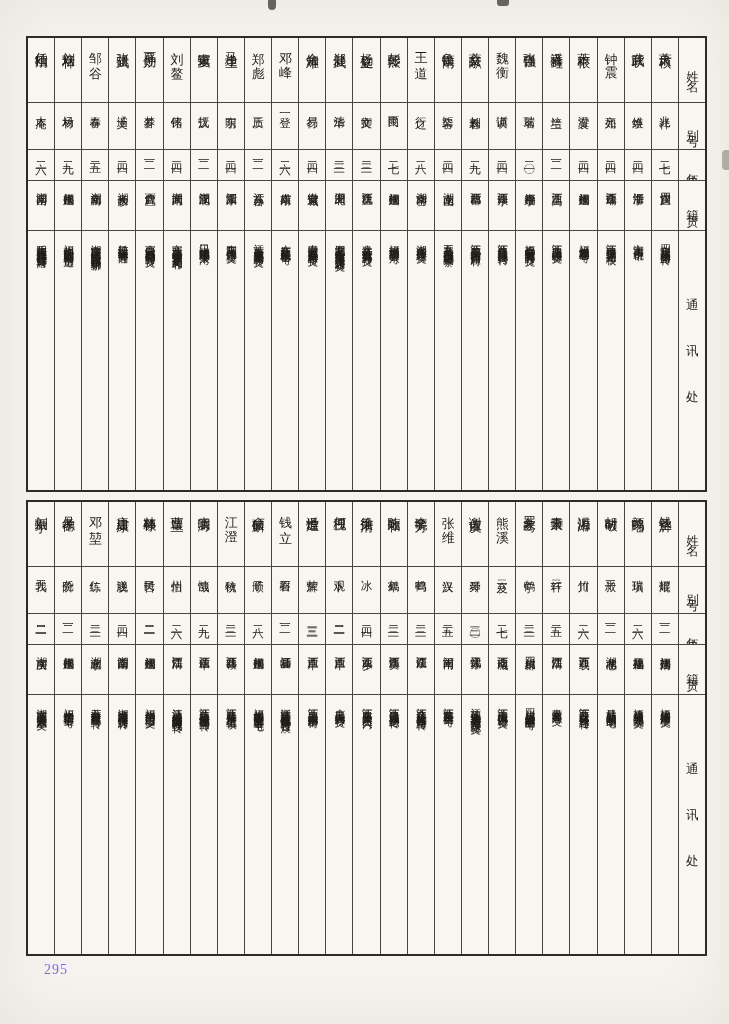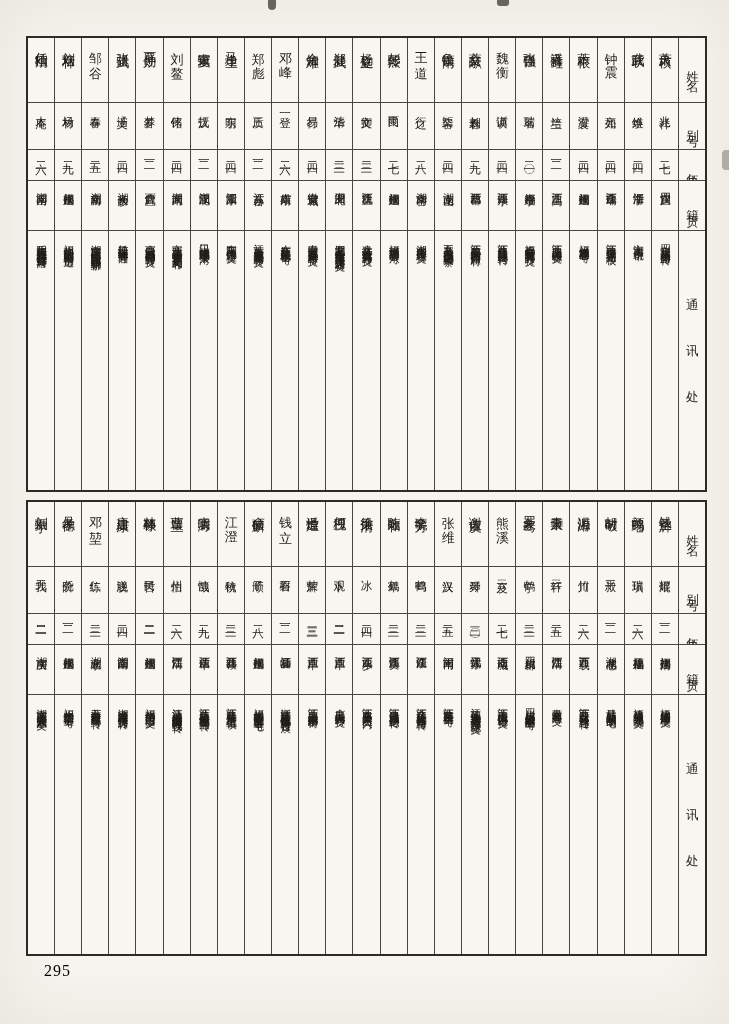--- a/index.html
+++ b/index.html
@@ -60,21 +60,21 @@
   .header-col .cell{align-items:center;justify-content:center;padding:0;}
   .header-col .vtext{font-size:12.5px;}
   .header-col .cell:nth-child(1) .vtext{letter-spacing:9px;}
   .header-col .cell:nth-child(2) .vtext{letter-spacing:6px;}
   .header-col .cell:nth-child(3) .vtext{letter-spacing:2px;}
   .header-col .cell:nth-child(4) .vtext{letter-spacing:7px;}
   .header-col .cell:nth-child(5) .vtext{letter-spacing:46px;height:auto;}
 
   .page-number{
     position:absolute;left:44px;top:962px;
-    font-size:16px;letter-spacing:1px;color:#000000;
+    font-size:14px;letter-spacing:1px;color:#8b5cf6;
   }
   .artifact{position:absolute;background:#3a362f;opacity:.75;}
   .artifact.a1{left:268px;top:0;width:8px;height:10px;border-radius:0 0 4px 4px;}
   .artifact.a2{left:497px;top:0;width:12px;height:6px;border-radius:0 0 3px 3px;}
   .artifact.a3{left:722px;top:150px;width:7px;height:20px;border-radius:4px 0 0 4px;opacity:.35;}
 </style>
 </head>
 <body>
 
 <div class="page">

